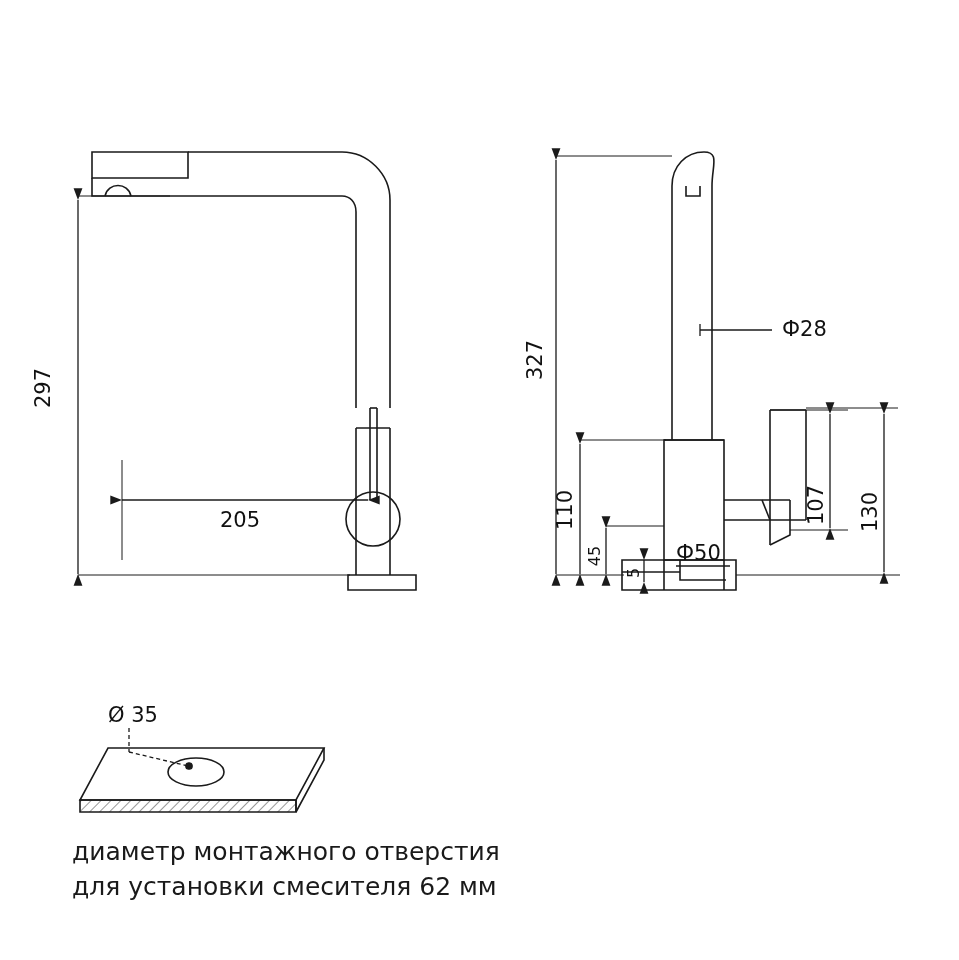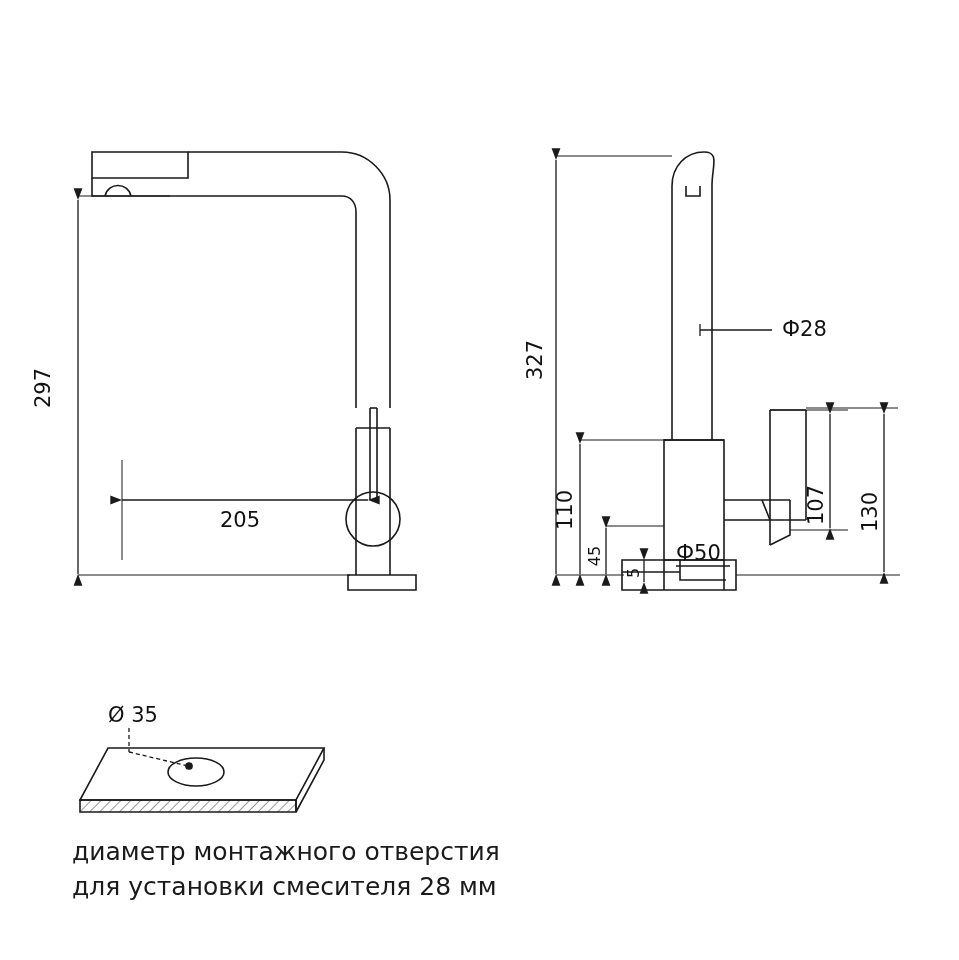--- a/index.html
+++ b/index.html
@@ -222,15 +222,15 @@
 
     <text class="dim-text-rot" x="823" y="505" transform="rotate(-90 823 505)" text-anchor="middle">107</text>
 
     <text class="dim-text-rot" x="877" y="512" transform="rotate(-90 877 512)" text-anchor="middle">130</text>
 
     <text class="dim-text" x="108" y="722">Ø 35</text>
 
   </svg>
 
   <div class="caption">диаметр монтажного отверстия
-для установки смесителя 28 мм</div>
+для установки смесителя 62 мм</div>
 
 </div>
 
 </body></html>

